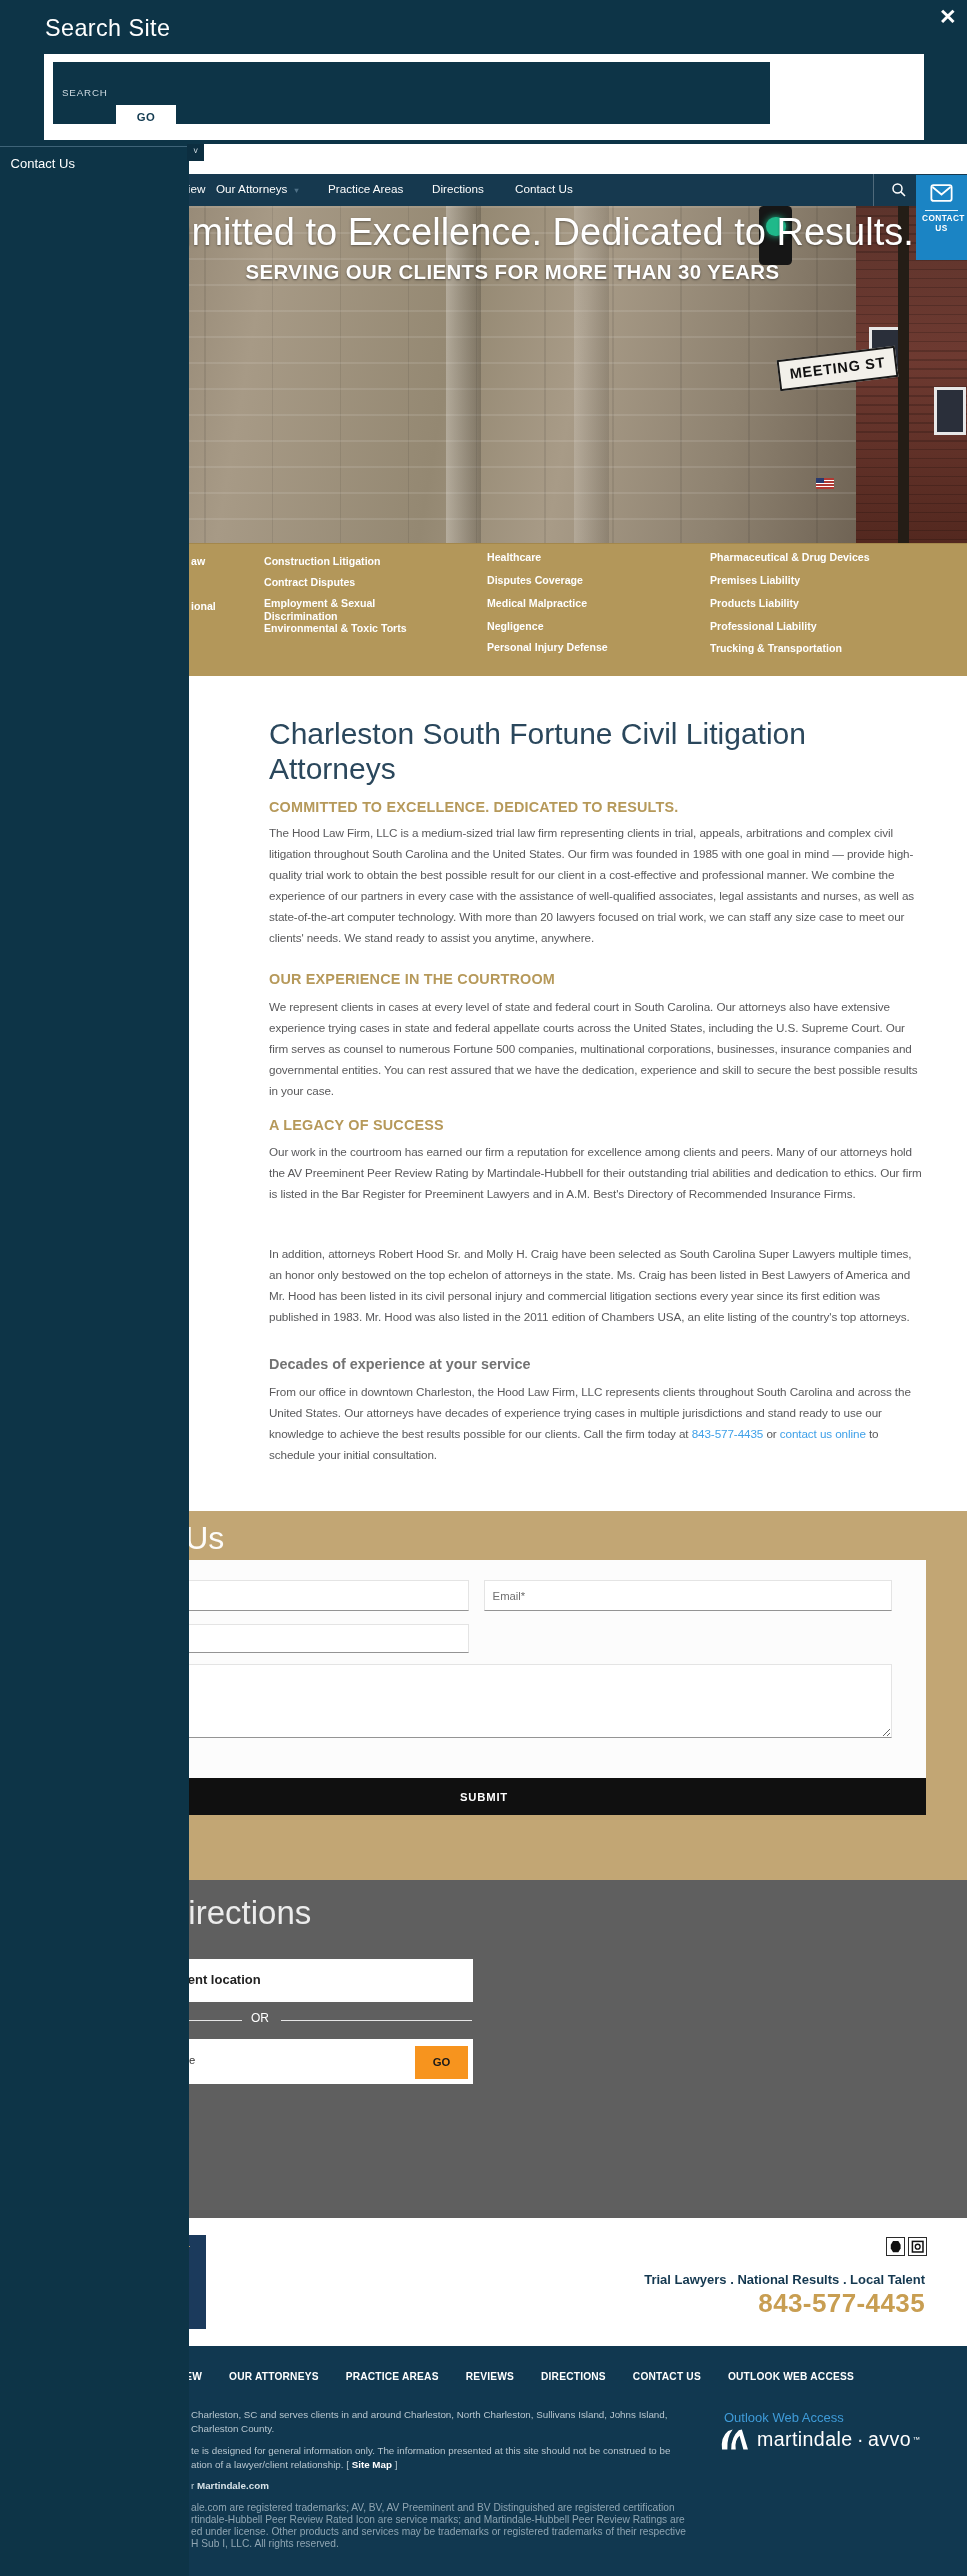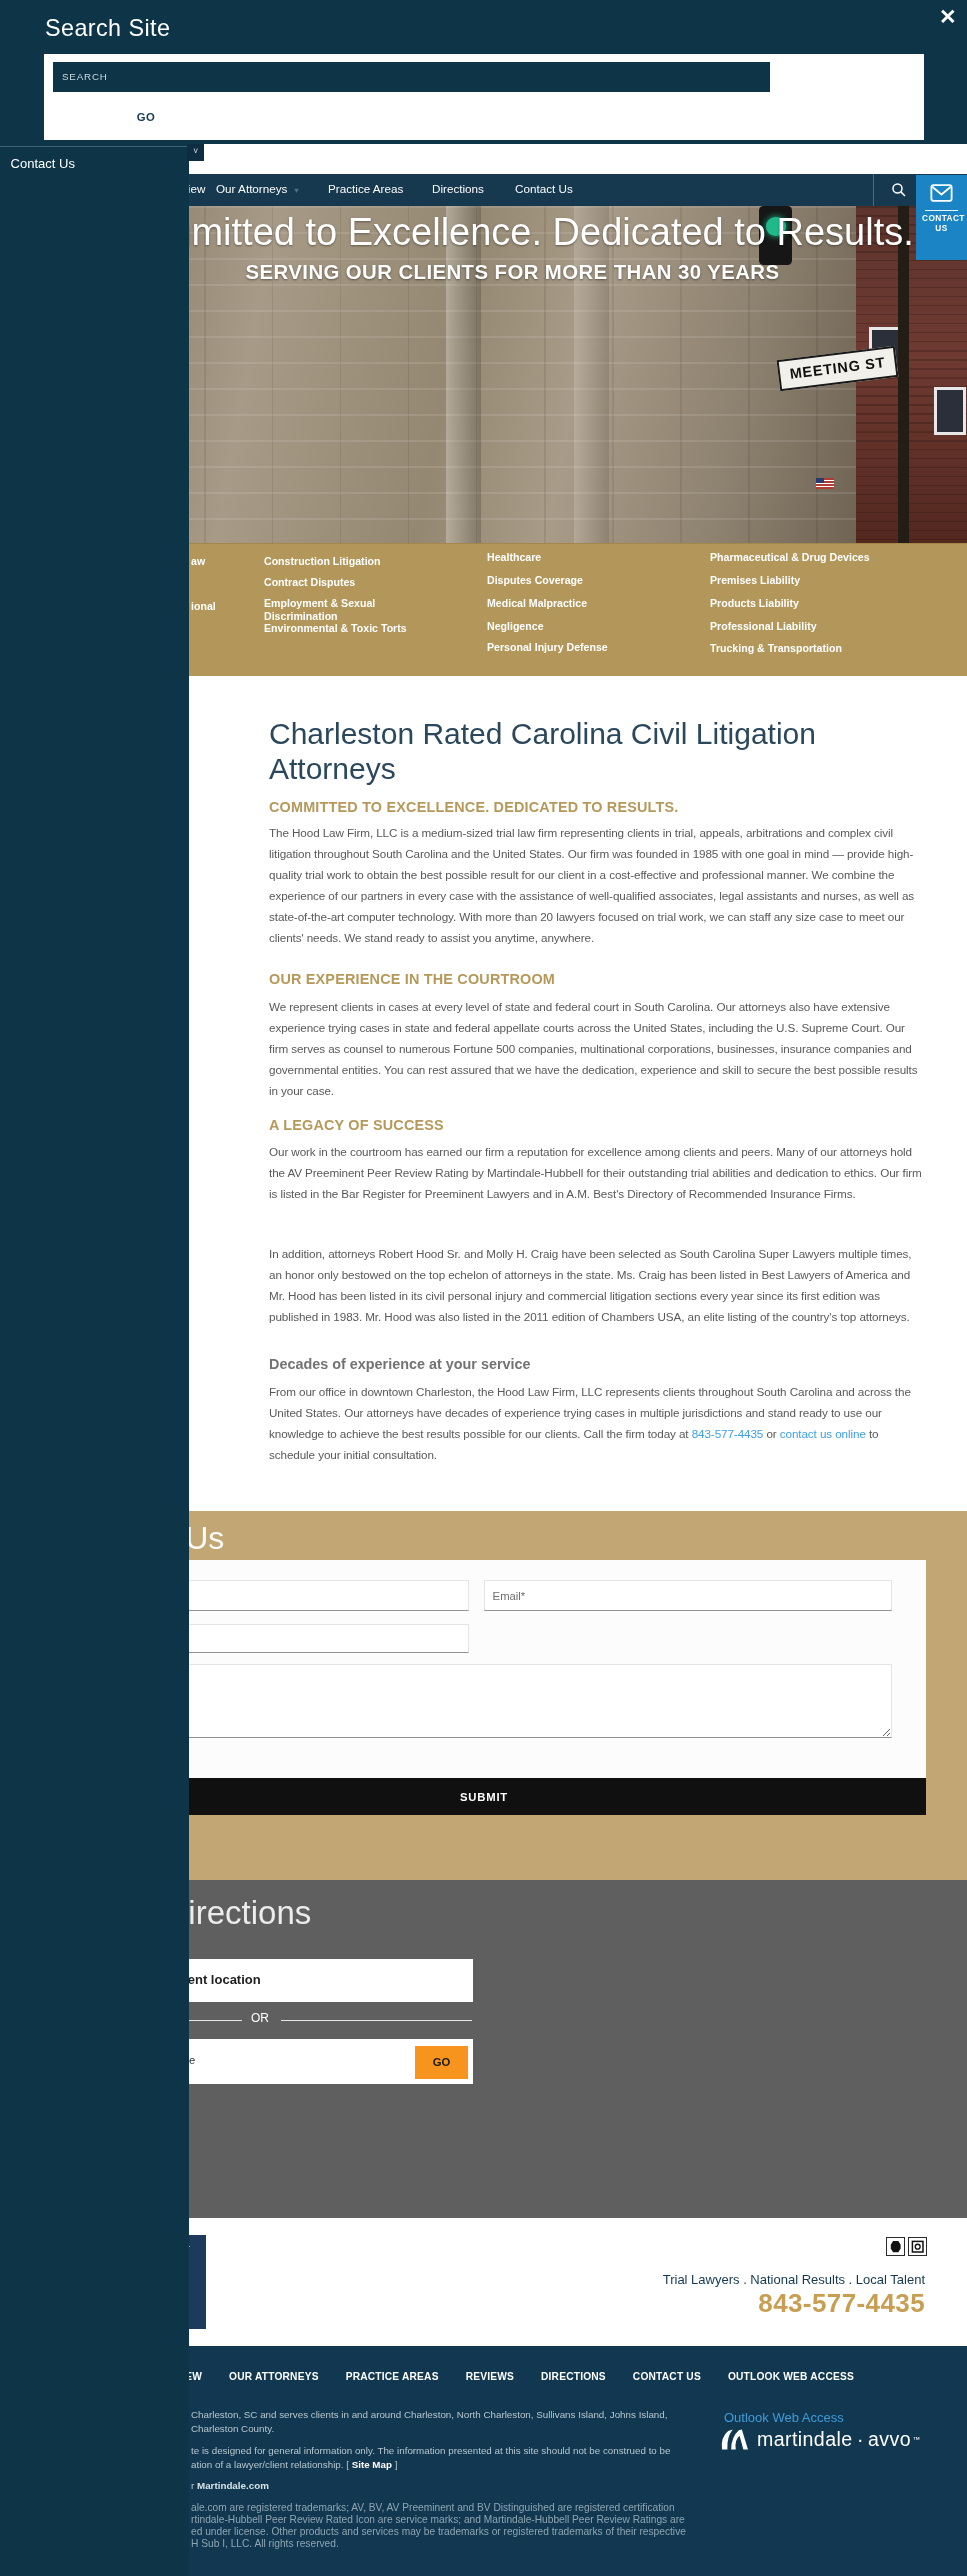--- a/index.html
+++ b/index.html
@@ -5,21 +5,21 @@
   html,body{margin:0;padding:0;background:#e9e9e9;}
   .page{position:relative;width:967px;height:2576px;background:#ffffff;overflow:hidden;
         font-family:"Liberation Sans",sans-serif;}
   .abs{position:absolute;}
 
   
   .search-panel{left:0;top:0;width:967px;height:144px;background:#0d3447;z-index:60;}
   .search-title{left:45px;top:15px;color:#fff;font-size:23.4px;font-weight:300;letter-spacing:0.4px;}
   .search-box{left:44px;top:54px;width:880px;height:86px;background:#fff;}
   .search-input{left:9px;top:7.6px;width:699px;height:30px;background:#0d3447;border:none;
-    color:#fff;font-size:9.8px;letter-spacing:0.8px;padding:0 9px;font-family:"Liberation Sans",sans-serif;}
+    color:#fff;font-size:9.8px;letter-spacing:0.8px;padding:16px 9px;font-family:"Liberation Sans",sans-serif;}
   .search-input::placeholder{color:#cdd9e0;opacity:1;}
   .search-go{left:72px;top:51px;width:60px;height:24px;background:#fff;border:none;color:#123a50;
     font-size:11.3px;font-weight:bold;letter-spacing:0.4px;cursor:pointer;font-family:"Liberation Sans",sans-serif;}
   .close-x{left:939px;top:6px;color:#fff;font-size:21px;font-weight:bold;cursor:pointer;line-height:1;}
 
   
   .side-overlay{left:0;top:144px;width:189px;height:2432px;background:#0d3447;z-index:50;}
   .side-contact-row{left:0;top:1.5px;width:189px;height:35px;border-top:0.8px solid #3e6378;}
   .side-contact-label{left:10.6px;top:9px;color:#fff;font-size:13px;}
   .side-chevron-box{left:187px;top:0px;width:17.4px;height:16.6px;background:#0c2e40;}
@@ -100,21 +100,21 @@
   .dir-go{left:373px;top:6.8px;width:53px;height:33px;background:#f7941e;border:none;color:#1a1a1a;
        font-size:11.3px;font-weight:bold;cursor:pointer;font-family:"Liberation Sans",sans-serif;}
 
   
   .footer-white{left:0;top:2218px;width:967px;height:128px;background:#fff;}
   .fw-logo{left:42px;top:17.4px;width:164px;height:94px;background:#1b3a5c;overflow:hidden;text-align:center;}
   .fw-logo .rule{width:80%;height:1.5px;background:#c3a368;margin:10.6px auto 4.5px auto;}
   .fw-logo .txt{color:#f4f1ea;font-family:"Liberation Serif",serif;font-size:23px;line-height:26px;}
   .fw-logo .txt2{color:#f4f1ea;font-family:"Liberation Serif",serif;font-size:11.3px;letter-spacing:1.5px;}
   .fw-icon{top:19px;width:17.4px;height:17.4px;background:#fff;border:0.8px solid #2b2b2b;cursor:pointer;}
-  .fw-tagline{right:42px;top:54px;color:#143850;font-size:13px;font-weight:normal;}
+  .fw-tagline{right:42px;top:54px;color:#143850;font-size:13px;font-weight:bold;}
   .fw-phone{right:42px;top:70px;color:#c89e52;font-size:26px;font-weight:bold;letter-spacing:0.4px;}
 
   
   .footer-navy{left:0;top:2346px;width:967px;height:230px;background:#113850;}
   .fn-links{left:0;top:25px;width:967px;display:flex;gap:27px;padding-left:117px;box-sizing:border-box;}
   .fn-links span{color:#fff;font-size:10.2px;font-weight:bold;letter-spacing:0.2px;white-space:nowrap;cursor:pointer;}
   .fn-text{position:absolute;color:#b7c6cf;font-size:9.8px;line-height:14.4px;}
   .fn-dim{color:#8fa5b2;font-size:10.2px;line-height:12px;}
   .fn-sitemap{color:#fff;font-weight:bold;cursor:pointer;}
   .fn-mlink{color:#d7e2e8;font-weight:bold;cursor:pointer;}
@@ -187,21 +187,21 @@
     <span class="mm" style="left:487px;top:97px">Personal Injury Defense</span>
 
     <span class="mm" style="left:710px;top:6.8px">Pharmaceutical &amp; Drug Devices</span>
     <span class="mm" style="left:710px;top:30px">Premises Liability</span>
     <span class="mm" style="left:710px;top:53px">Products Liability</span>
     <span class="mm" style="left:710px;top:76px">Professional Liability</span>
     <span class="mm" style="left:710px;top:98px">Trucking &amp; Transportation</span>
   </div>
 
   <div class="abs article">
-    <h1 class="abs a-h1">Charleston Rated Carolina Civil Litigation Attorneys</h1>
+    <h1 class="abs a-h1">Charleston South Fortune Civil Litigation Attorneys</h1>
     <h2 class="abs a-h2" style="left:0;top:89px">COMMITTED TO EXCELLENCE. DEDICATED TO RESULTS.</h2>
     <p class="abs a-p" style="left:0;top:112px">The Hood Law Firm, LLC is a medium-sized trial law firm representing clients in trial, appeals, arbitrations and complex civil litigation throughout South Carolina and the United States. Our firm was founded in 1985 with one goal in mind — provide high-quality trial work to obtain the best possible result for our client in a cost-effective and professional manner.  We combine the experience of our partners in every case with the assistance of well-qualified associates, legal assistants and nurses, as well as state-of-the-art computer technology. With more than 20 lawyers focused on trial work, we can staff any size case to meet our clients' needs. We stand ready to assist you anytime, anywhere.</p>
     <h2 class="abs a-h2" style="left:0;top:261px">OUR EXPERIENCE IN THE COURTROOM</h2>
     <p class="abs a-p" style="left:0;top:286px">We represent clients in cases at every level of state and federal court in South Carolina. Our attorneys also have extensive experience trying cases in state and federal appellate courts across the United States, including the U.S. Supreme Court. Our firm serves as counsel to numerous Fortune 500 companies, multinational corporations, businesses, insurance companies and governmental entities. You can rest assured that we have the dedication, experience and skill to secure the best possible results in your case.</p>
     <h2 class="abs a-h2" style="left:0;top:407px">A LEGACY OF SUCCESS</h2>
     <p class="abs a-p" style="left:0;top:431px">Our work in the courtroom has earned our firm a reputation for excellence among clients and peers.  Many of our attorneys hold the AV Preeminent Peer Review Rating by Martindale-Hubbell for their outstanding trial abilities and dedication to ethics. Our firm is listed in the Bar Register for Preeminent Lawyers and in A.M. Best's Directory of Recommended Insurance Firms.</p>
     <p class="abs a-p" style="left:0;top:533px">In addition, attorneys Robert Hood Sr. and Molly H. Craig have been selected as South Carolina Super Lawyers multiple times, an honor only bestowed on the top echelon of attorneys in the state. Ms. Craig has been listed in Best Lawyers of America and Mr. Hood has been listed in its civil personal injury and commercial litigation sections every year since its first edition was published in 1983. Mr. Hood was also listed in the 2011 edition of Chambers USA, an elite listing of the country's top attorneys.</p>
     <h3 class="abs a-h3" style="left:0;top:646px">Decades of experience at your service</h3>
     <p class="abs a-p" style="left:0;top:671px">
       <span>From our office in downtown Charleston, the Hood Law Firm, LLC represents clients throughout South Carolina and across the United States.  Our attorneys have decades of experience trying cases in multiple jurisdictions and stand ready to use our knowledge to achieve the best results possible for our clients.  Call the firm today at </span><span class="a-link">843-577-4435</span><span> or </span><span class="a-link">contact us online</span><span> to schedule your initial consultation.</span>

